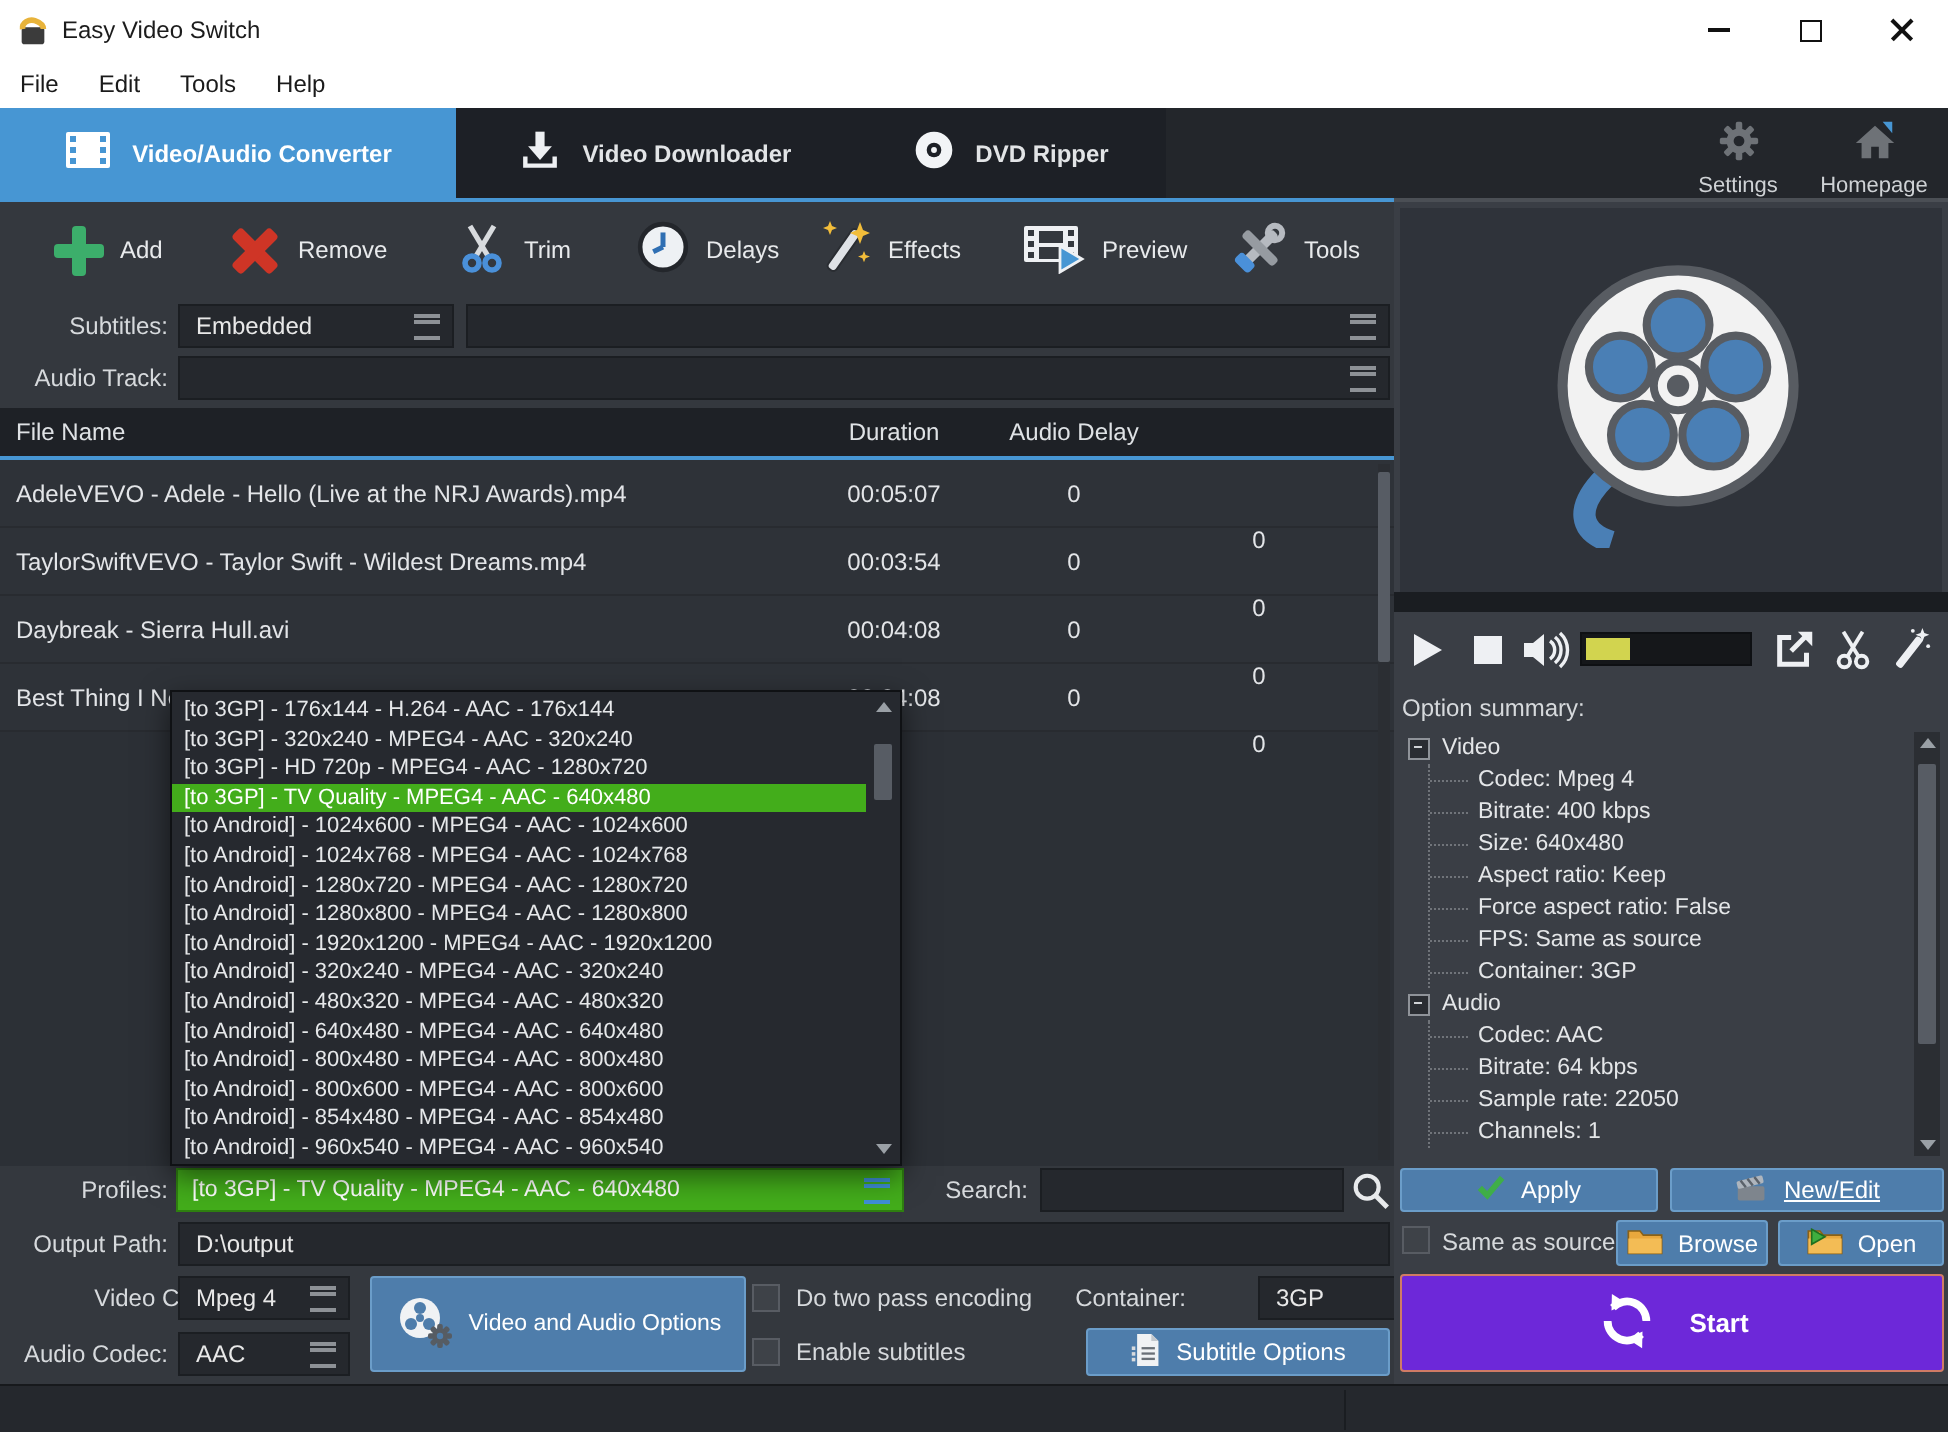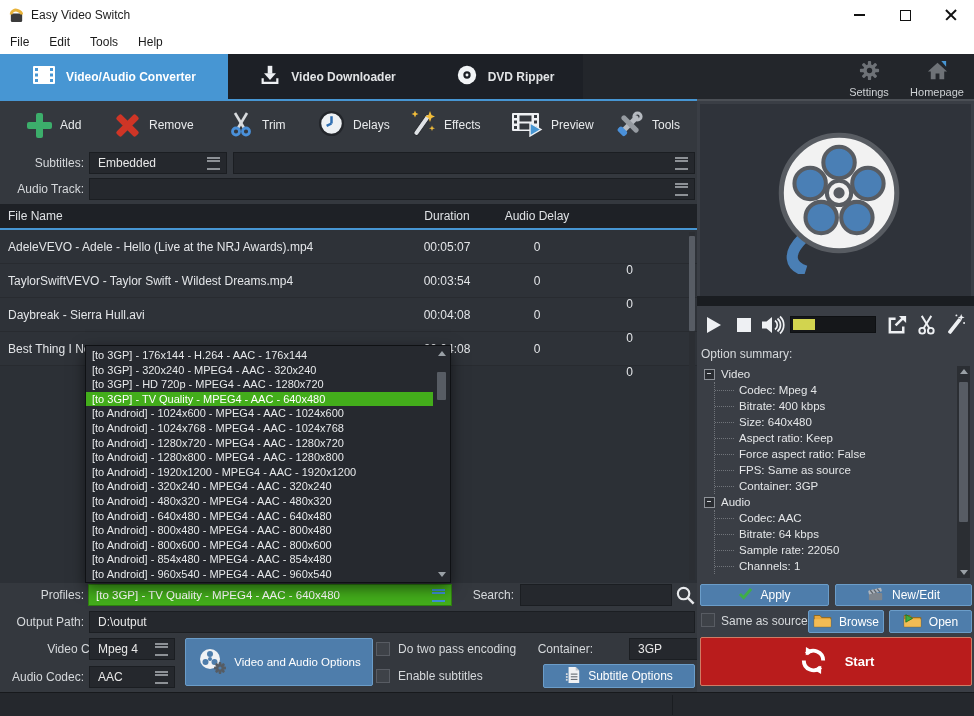--- a/index.html
+++ b/index.html
@@ -483,21 +483,21 @@
   </div>
 
   <div class="abs btn-blue" style="left:700px;top:584px;width:129px;height:22px;">
     <span>
       <svg width="15" height="13" viewBox="0 0 16 14">
           <polyline points="2,7.5 6,11.5 14,2" fill="none" stroke="#3fae47" stroke-width="3.2"></polyline>
         </svg>
     </span>
     <span>Apply</span>
   </div>
-  <div class="abs btn-blue" style="left:835px;top:584px;width:137px;height:22px;">
+  <div class="abs btn-blue" style="left:835px;top:584px;width:137px;height:22px;text-decoration:underline;">
     <span>
       <svg width="18" height="16" viewBox="0 0 20 18">
           <rect x="2" y="8" width="15" height="8" rx="1" fill="#7e858d"></rect>
           <g transform="rotate(-14 9 6)">
             <rect x="1.5" y="3.5" width="15" height="4.4" rx="1" fill="#aeb5bd"></rect>
             <line x1="4" y1="3.5" x2="6" y2="7.9" stroke="#5b626a" stroke-width="1.4"></line>
             <line x1="8" y1="3.5" x2="10" y2="7.9" stroke="#5b626a" stroke-width="1.4"></line>
             <line x1="12" y1="3.5" x2="14" y2="7.9" stroke="#5b626a" stroke-width="1.4"></line>
           </g>
         </svg>
@@ -518,21 +518,21 @@
   <div class="abs btn-blue" style="left:889px;top:610px;width:83px;height:23px;">
     <span>
       <svg width="19" height="15" viewBox="0 0 22 18">
           <path d="M1 3 h7 l2 2.5 h11 v11 H1 z" fill="#e9a83d" stroke="#8a6116" stroke-width="1"></path>
           <path d="M1 7.5 h20 v9 H1 z" fill="#f3bc55"></path>
           <polygon points="3,2 11,6.5 3,11" fill="#3fae3f" stroke="#1f6f1f" stroke-width="1"></polygon>
         </svg>
     </span>
     <span>Open</span>
   </div>
-  <div class="abs" style="left:700px;top:637px;width:272px;height:49px;background:#b91c1c;border:1px solid #d07b65;border-radius:2px;box-sizing:border-box;display:flex;align-items:center;justify-content:center;gap:16px;color:#fff;font-size:13px;font-weight:bold;">
+  <div class="abs" style="left:700px;top:637px;width:272px;height:49px;background:#6d28d9;border:1px solid #d07b65;border-radius:2px;box-sizing:border-box;display:flex;align-items:center;justify-content:center;gap:16px;color:#fff;font-size:13px;font-weight:bold;">
     <span>
       <svg width="31" height="31" viewBox="0 0 32 32">
           <path d="M26 16 a10 10 0 0 0 -17.3 -6.9" fill="none" stroke="#fff" stroke-width="4"></path>
           <polygon points="8.2,2 8,10.6 15.8,6.8" fill="#fff"></polygon>
           <path d="M6 16 a10 10 0 0 0 17.3 6.9" fill="none" stroke="#fff" stroke-width="4"></path>
           <polygon points="23.8,30 24,21.4 16.2,25.2" fill="#fff"></polygon>
         </svg>
     </span>
     <span>Start</span>
   </div>

